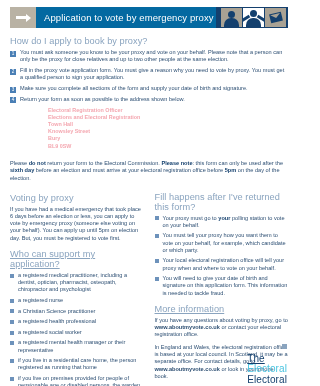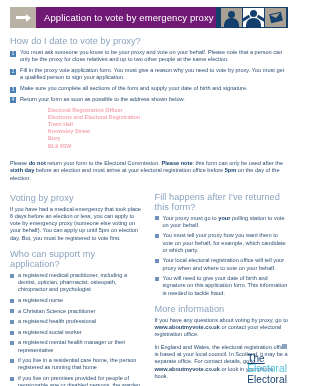--- a/index.html
+++ b/index.html
@@ -55,21 +55,21 @@
     content: "";
     position: absolute;
     right: 0; top: 0.5px;
     width: 0; height: 0;
     border-top: 4.2px solid transparent;
     border-bottom: 4.2px solid transparent;
     border-left: 5.5px solid #ffffff;
   }
   .header-title-wrap {
     flex: 1 1 auto;
-    background: #701a75;
+    background: #0369a1;
     display: flex;
     align-items: center;
     padding-left: 8px;
     min-width: 0;
   }
   .header-title {
     color: #ffffff;
     font-size: 9.5px;
     letter-spacing: 0.1px;
     white-space: nowrap;
@@ -136,21 +136,21 @@
   }
 
   
   .sec-head {
     color: #8aa4bf;
     font-size: 9.2px;
     margin: 8px 0 3px 0;
     font-weight: normal;
     letter-spacing: 0.05px;
   }
-  .sec-head.tight { margin-top: 7px; }
+  .sec-head.tight { margin-top: 7px; text-decoration: underline; }
 
   
   .num-list { margin: 0; padding: 0; list-style: none; }
   .num-item {
     display: flex;
     align-items: flex-start;
     margin-bottom: 3.2px;
   }
   .num-badge {
     flex: 0 0 6px;
@@ -269,21 +269,21 @@
           <span class="p-armL"></span>
           <span class="p-armR"></span>
           <span class="p-body"></span>
       </div>
       <div class="photo right">
         <span class="p-env"></span>
       </div>
     </div>
   </div>
 
-  <div class="sec-head">How do I date to vote by proxy?</div>
+  <div class="sec-head">How do I apply to book by proxy?</div>
   <ul class="num-list">
     <li class="num-item">
       <span class="num-badge">1</span>
       <span class="num-text">You must ask someone you know to be your proxy and vote on your behalf. Please note that a person can only be the proxy for close relatives and up to two other people at the same election.</span>
     </li>
     <li class="num-item">
       <span class="num-badge">2</span>
       <span class="num-text">Fill in the proxy vote application form. You must give a reason why you need to vote by proxy. You must get a qualified person to sign your application.</span>
     </li>
     <li class="num-item">

